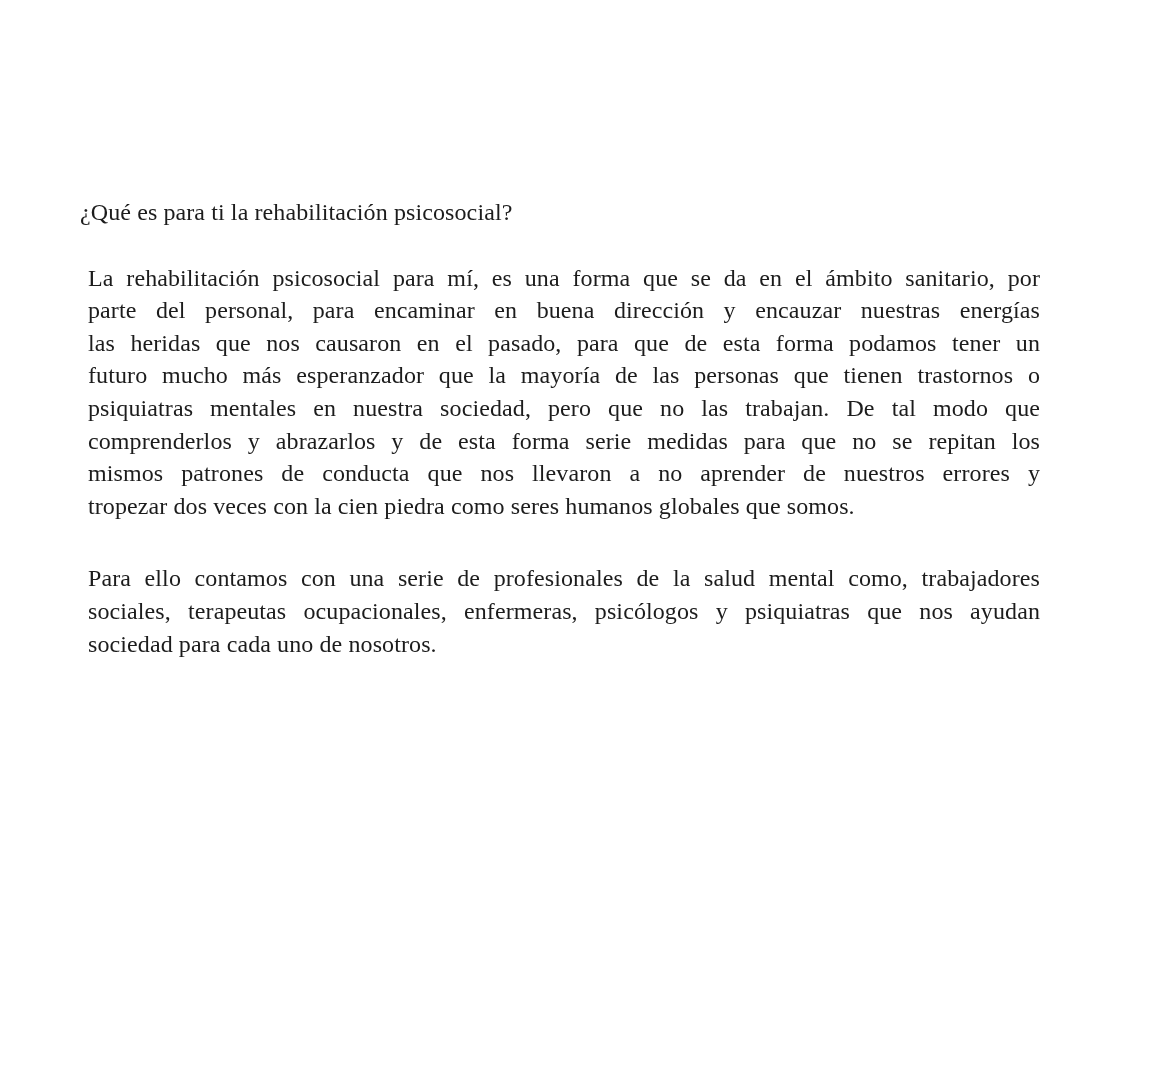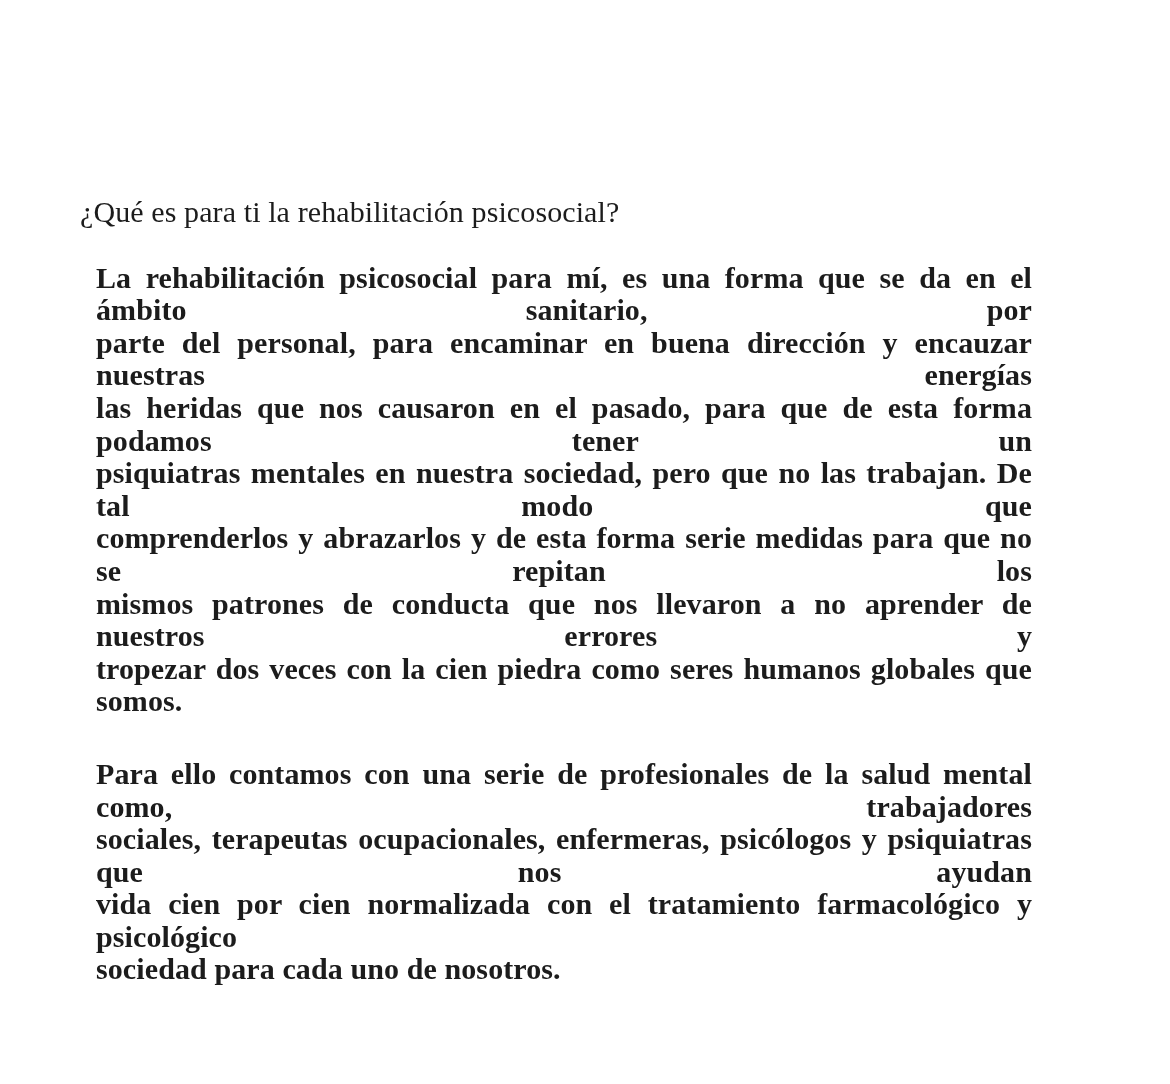--- a/index.html
+++ b/index.html
@@ -17,32 +17,31 @@
     position: absolute;
     inset: 0;
     background: #ffffff;
   }
   .text-block {
     position: absolute;
     left: 80px;
     top: 196px;
     width: 968px;
     font-family: "Liberation Serif", "DejaVu Serif", serif;
-    font-size: 30px;
+    font-size: 24px;
     line-height: 32.6px;
     color: #1c1c1c;
     letter-spacing: 0.1px;
   }
   .question {
     margin: 0 0 33px 0;
     text-align: left;
   }
   .paragraph {
-    margin: 16px;
-    font-weight: bold;
+    margin: 8px;
   }
   .paragraph.first {
     margin-bottom: 40px;
   }
   
   .jline {
     text-align: justify;
     text-align-last: justify;
   }
   .jline.last {
@@ -54,27 +53,27 @@
 
 <div class="doc-page">
   <div class="text-block">
 
     <p class="question">¿Qué es para ti la rehabilitación psicosocial?</p>
 
     <div class="paragraph first">
       <div class="jline">La rehabilitación psicosocial para mí, es una forma que se da en el ámbito sanitario, por</div>
       <div class="jline">parte del personal, para encaminar en buena dirección y encauzar nuestras energías</div>
       <div class="jline">las heridas que nos causaron en el pasado, para que de esta forma podamos tener un</div>
+      <div class="jline">futuro mucho más esperanzador que la mayoría de las personas que tienen trastornos o</div>
       <div class="jline">psiquiatras mentales en nuestra sociedad, pero que no las trabajan. De tal modo que</div>
       <div class="jline">comprenderlos y abrazarlos y de esta forma serie medidas para que no se repitan los</div>
       <div class="jline">mismos patrones de conducta que nos llevaron a no aprender de nuestros errores y</div>
       <div class="jline last">tropezar dos veces con la cien piedra como seres humanos globales que somos.</div>
     </div>
 
     <div class="paragraph">
       <div class="jline">Para ello contamos con una serie de profesionales de la salud mental como, trabajadores</div>
       <div class="jline">sociales, terapeutas ocupacionales, enfermeras, psicólogos y psiquiatras que nos ayudan</div>
-      <div class="jline">vida cien por cien normalizada con el tratamiento farmacológico y psicológico</div>
       <div class="jline last">sociedad para cada uno de nosotros.</div>
     </div>
 
   </div>
 </div>
 
 </body></html>

